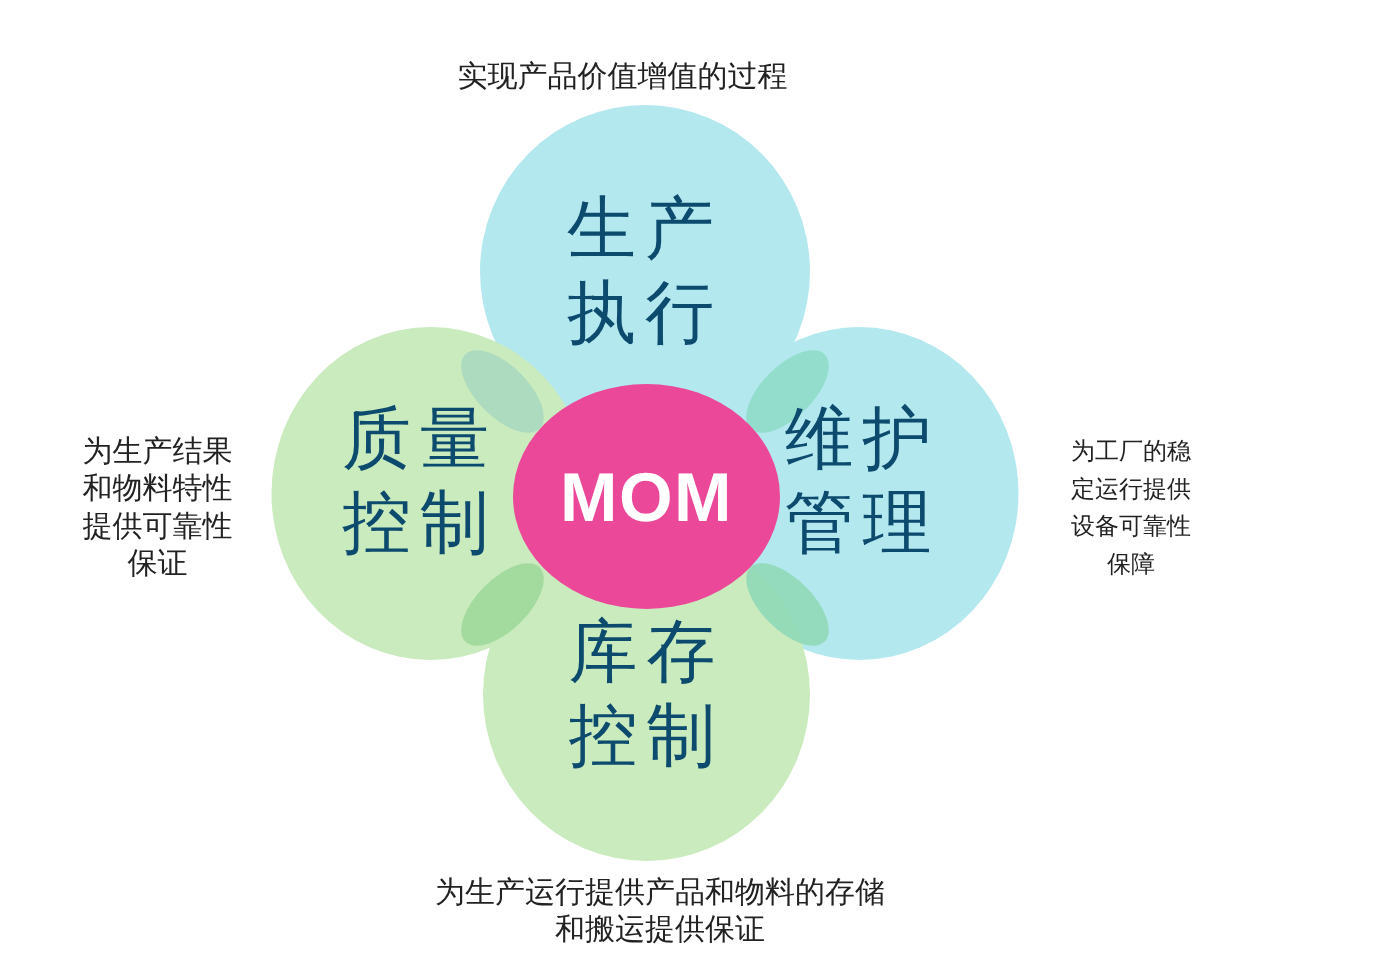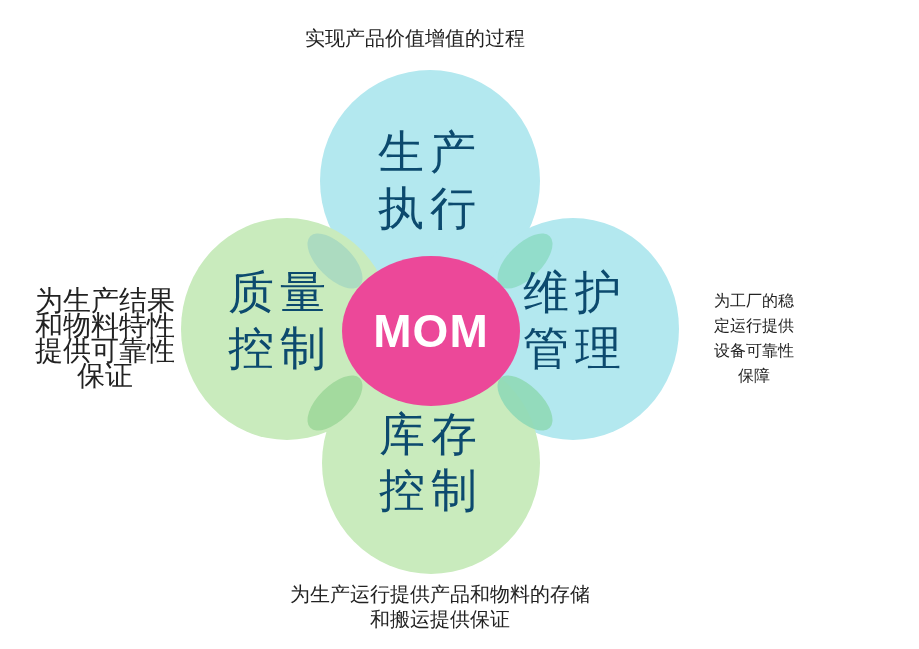--- a/index.html
+++ b/index.html
@@ -9,21 +9,21 @@
     .petal { position: absolute; border-radius: 50%; opacity: 0.9; }
     .circle-label { position: absolute; font-size: 46px; line-height: 56px; letter-spacing: 6px;
                     text-align: center; color: #0c4a6e; white-space: pre-line; }
     .note { position: absolute; font-size: 19px; line-height: 25px; text-align: center; color: #222; white-space: pre-line; }
     #center { display: flex; align-items: center; justify-content: center; }
     #center span { color: #ffffff; font-family: "Liberation Sans", sans-serif; font-weight: bold; font-size: 46px; letter-spacing: 1px; }
   </style>
 </head>
 <body>
 
-<div class="note" style="left:250px; top:26px; width:330px; font-size:20px;">实现产品价值增值的过程</div>
+<div class="note" style="left:250px; top:38px; width:330px; font-size:20px;">实现产品价值增值的过程</div>
 
 <div class="circle" style="left:320px; top:70px; width:220px; height:222px; background:#b3e8ef;"></div>
 <div class="circle" style="left:467px; top:218px; width:212px; height:222px; background:#b3e8ef;"></div>
 <div class="circle" style="left:181px; top:218px; width:212px; height:222px; background:#c9ebbd;"></div>
 <div class="circle" style="left:322px; top:352px; width:218px; height:222px; background:#c9ebbd;"></div>
 
 <div class="petal" style="left:318px; top:226px; width:34px; height:70px; background:#a9d9c0; transform:rotate(-45deg);"></div>
 <div class="petal" style="left:508px; top:226px; width:34px; height:70px; background:#8edbc6; transform:rotate(45deg);"></div>
 <div class="petal" style="left:318px; top:368px; width:34px; height:70px; background:#9fd89a; transform:rotate(45deg);"></div>
 <div class="petal" style="left:508px; top:368px; width:34px; height:70px; background:#8fd9b6; transform:rotate(-45deg);"></div>
@@ -34,21 +34,21 @@
 控制</div>
 <div class="circle-label" style="left:515px; top:264px; width:120px;">维护
 管理</div>
 <div class="circle-label" style="left:371px; top:406px; width:120px;">库存
 控制</div>
 
 <div class="circle" id="center" style="left:342px; top:256px; width:178px; height:150px; background:#ec4899;">
   <span>MOM</span>
 </div>
 
-<div class="note" style="left:30px; top:288px; width:150px; font-size:28px;">为生产结果
+<div class="note" style="left:30px; top:288px; width:150px; font-size:20px;">为生产结果
 和物料特性
 提供可靠性
 保证</div>
 <div class="note" style="left:679px; top:288px; width:150px; font-size:16px;">为工厂的稳
 定运行提供
 设备可靠性
 保障</div>
 <div class="note" style="left:230px; top:582px; width:420px; font-size:20px;">为生产运行提供产品和物料的存储
 和搬运提供保证</div>
 

